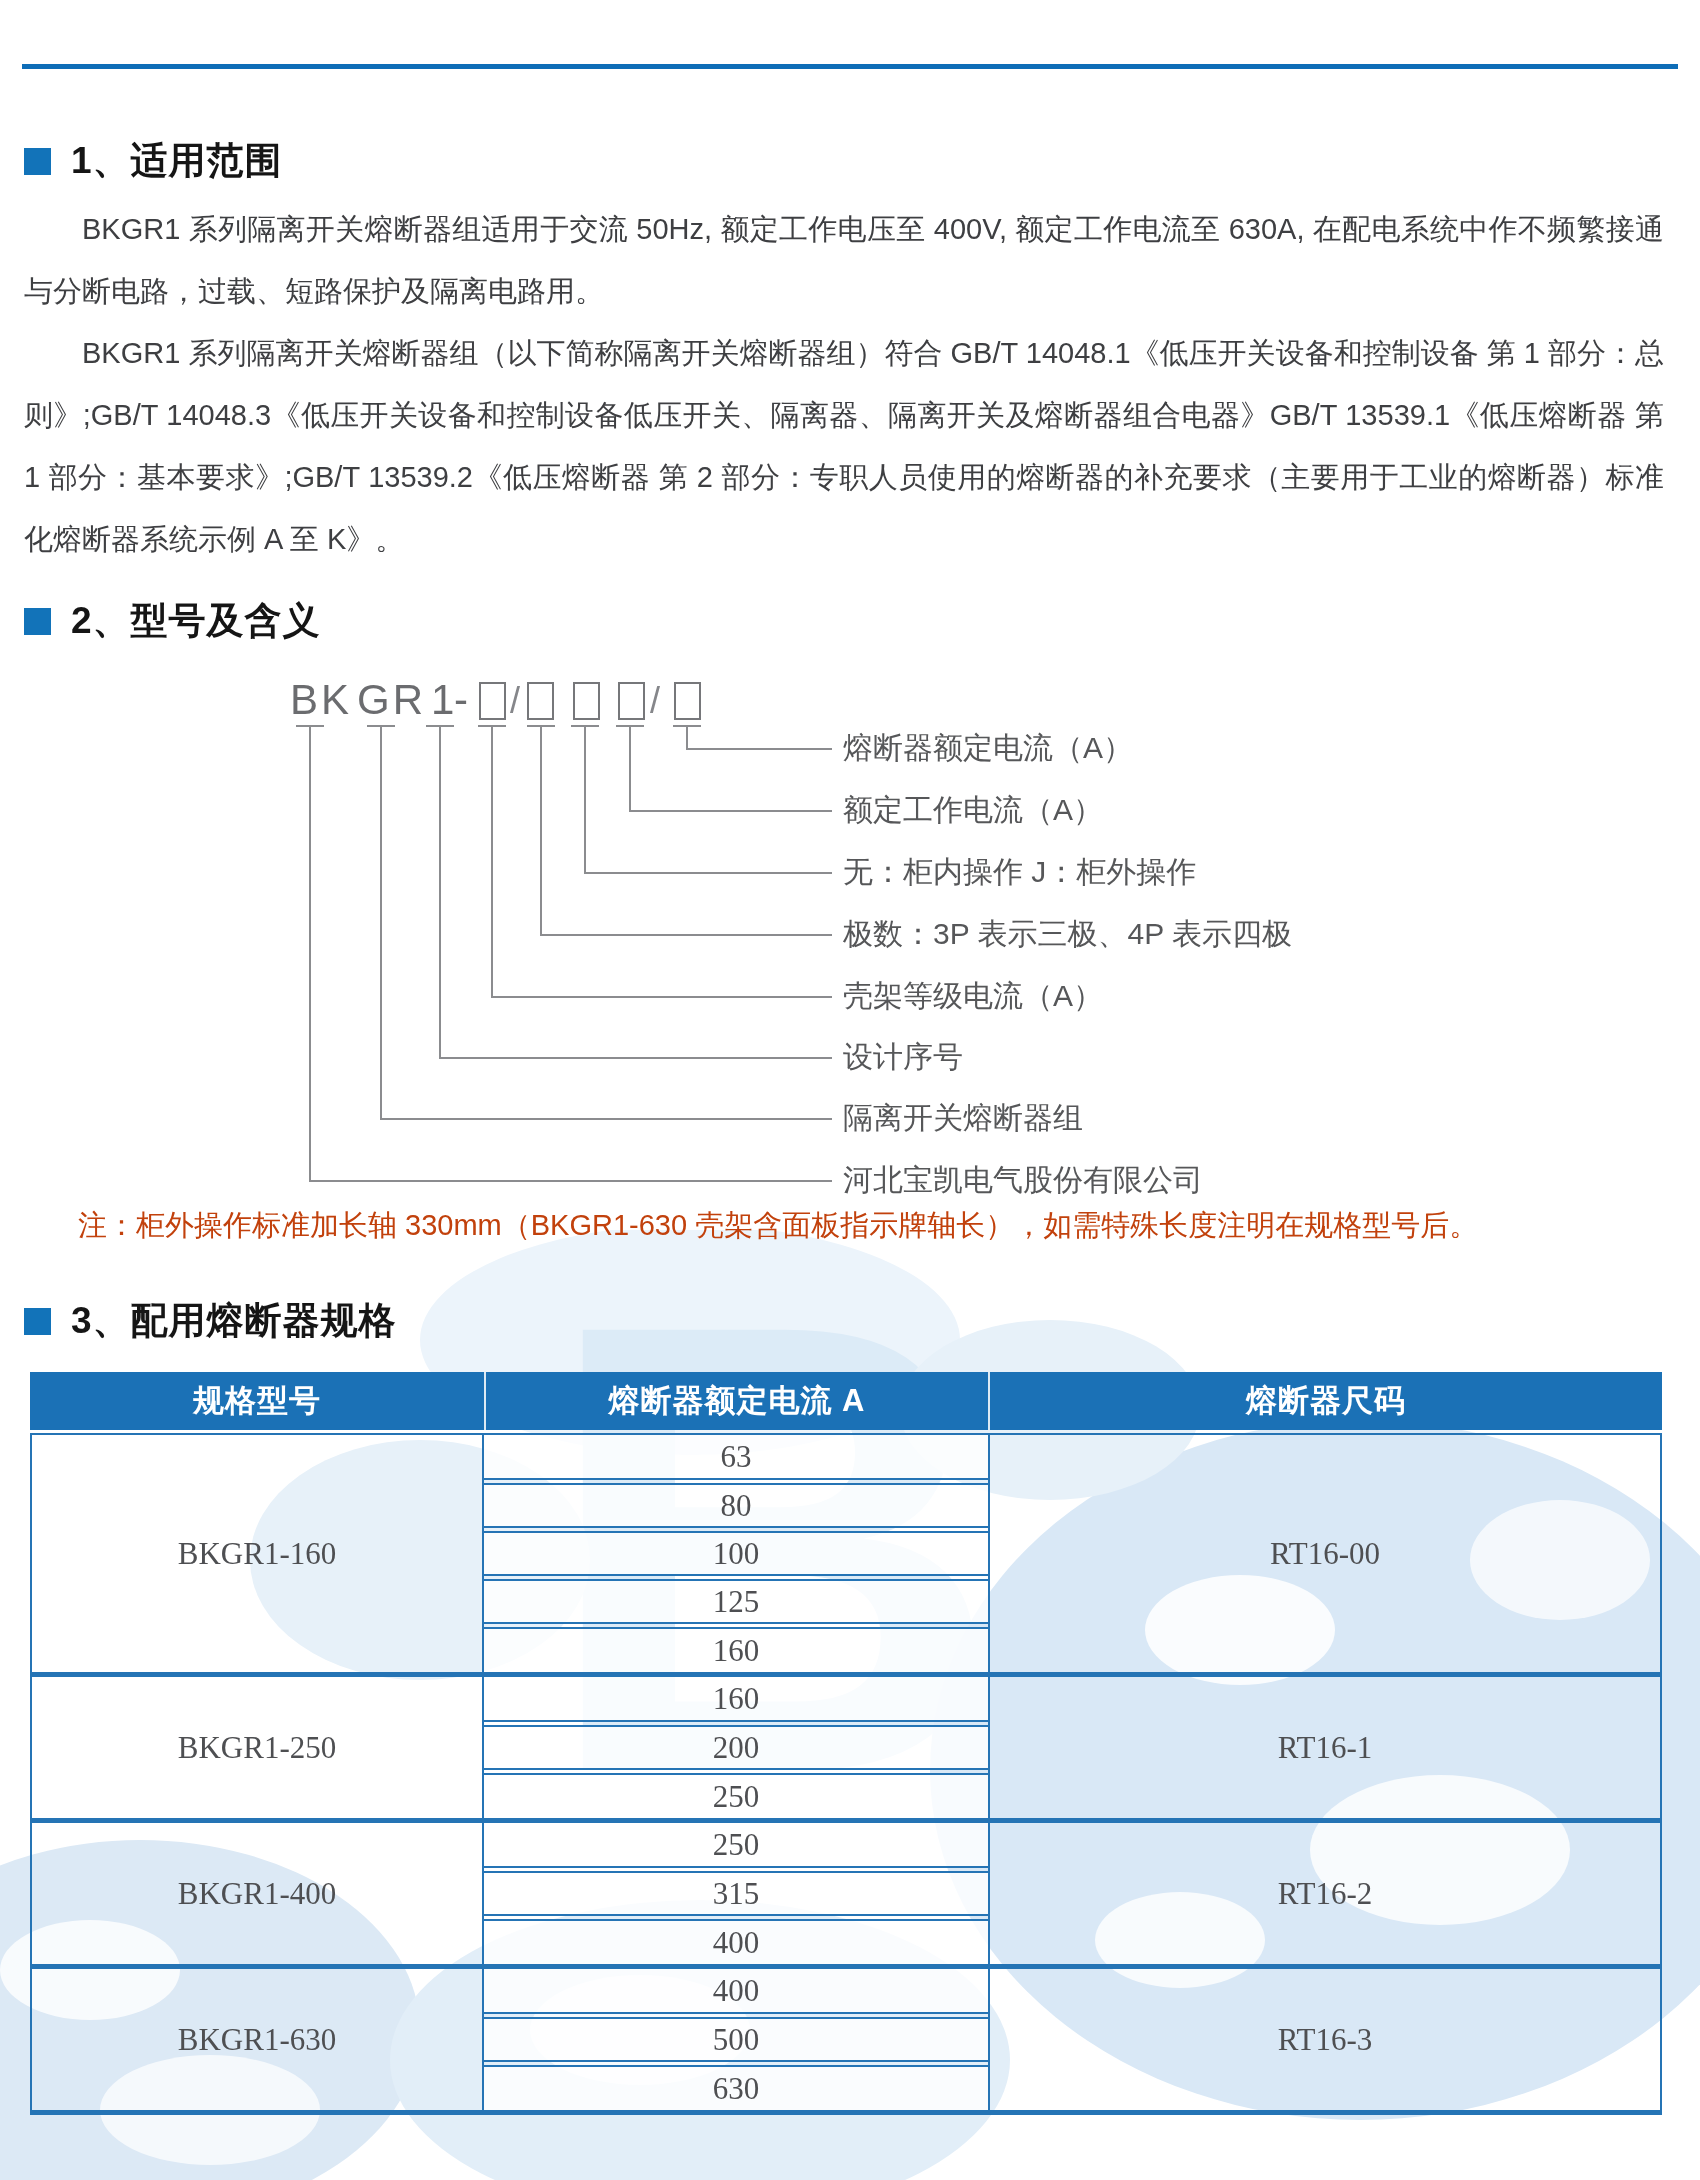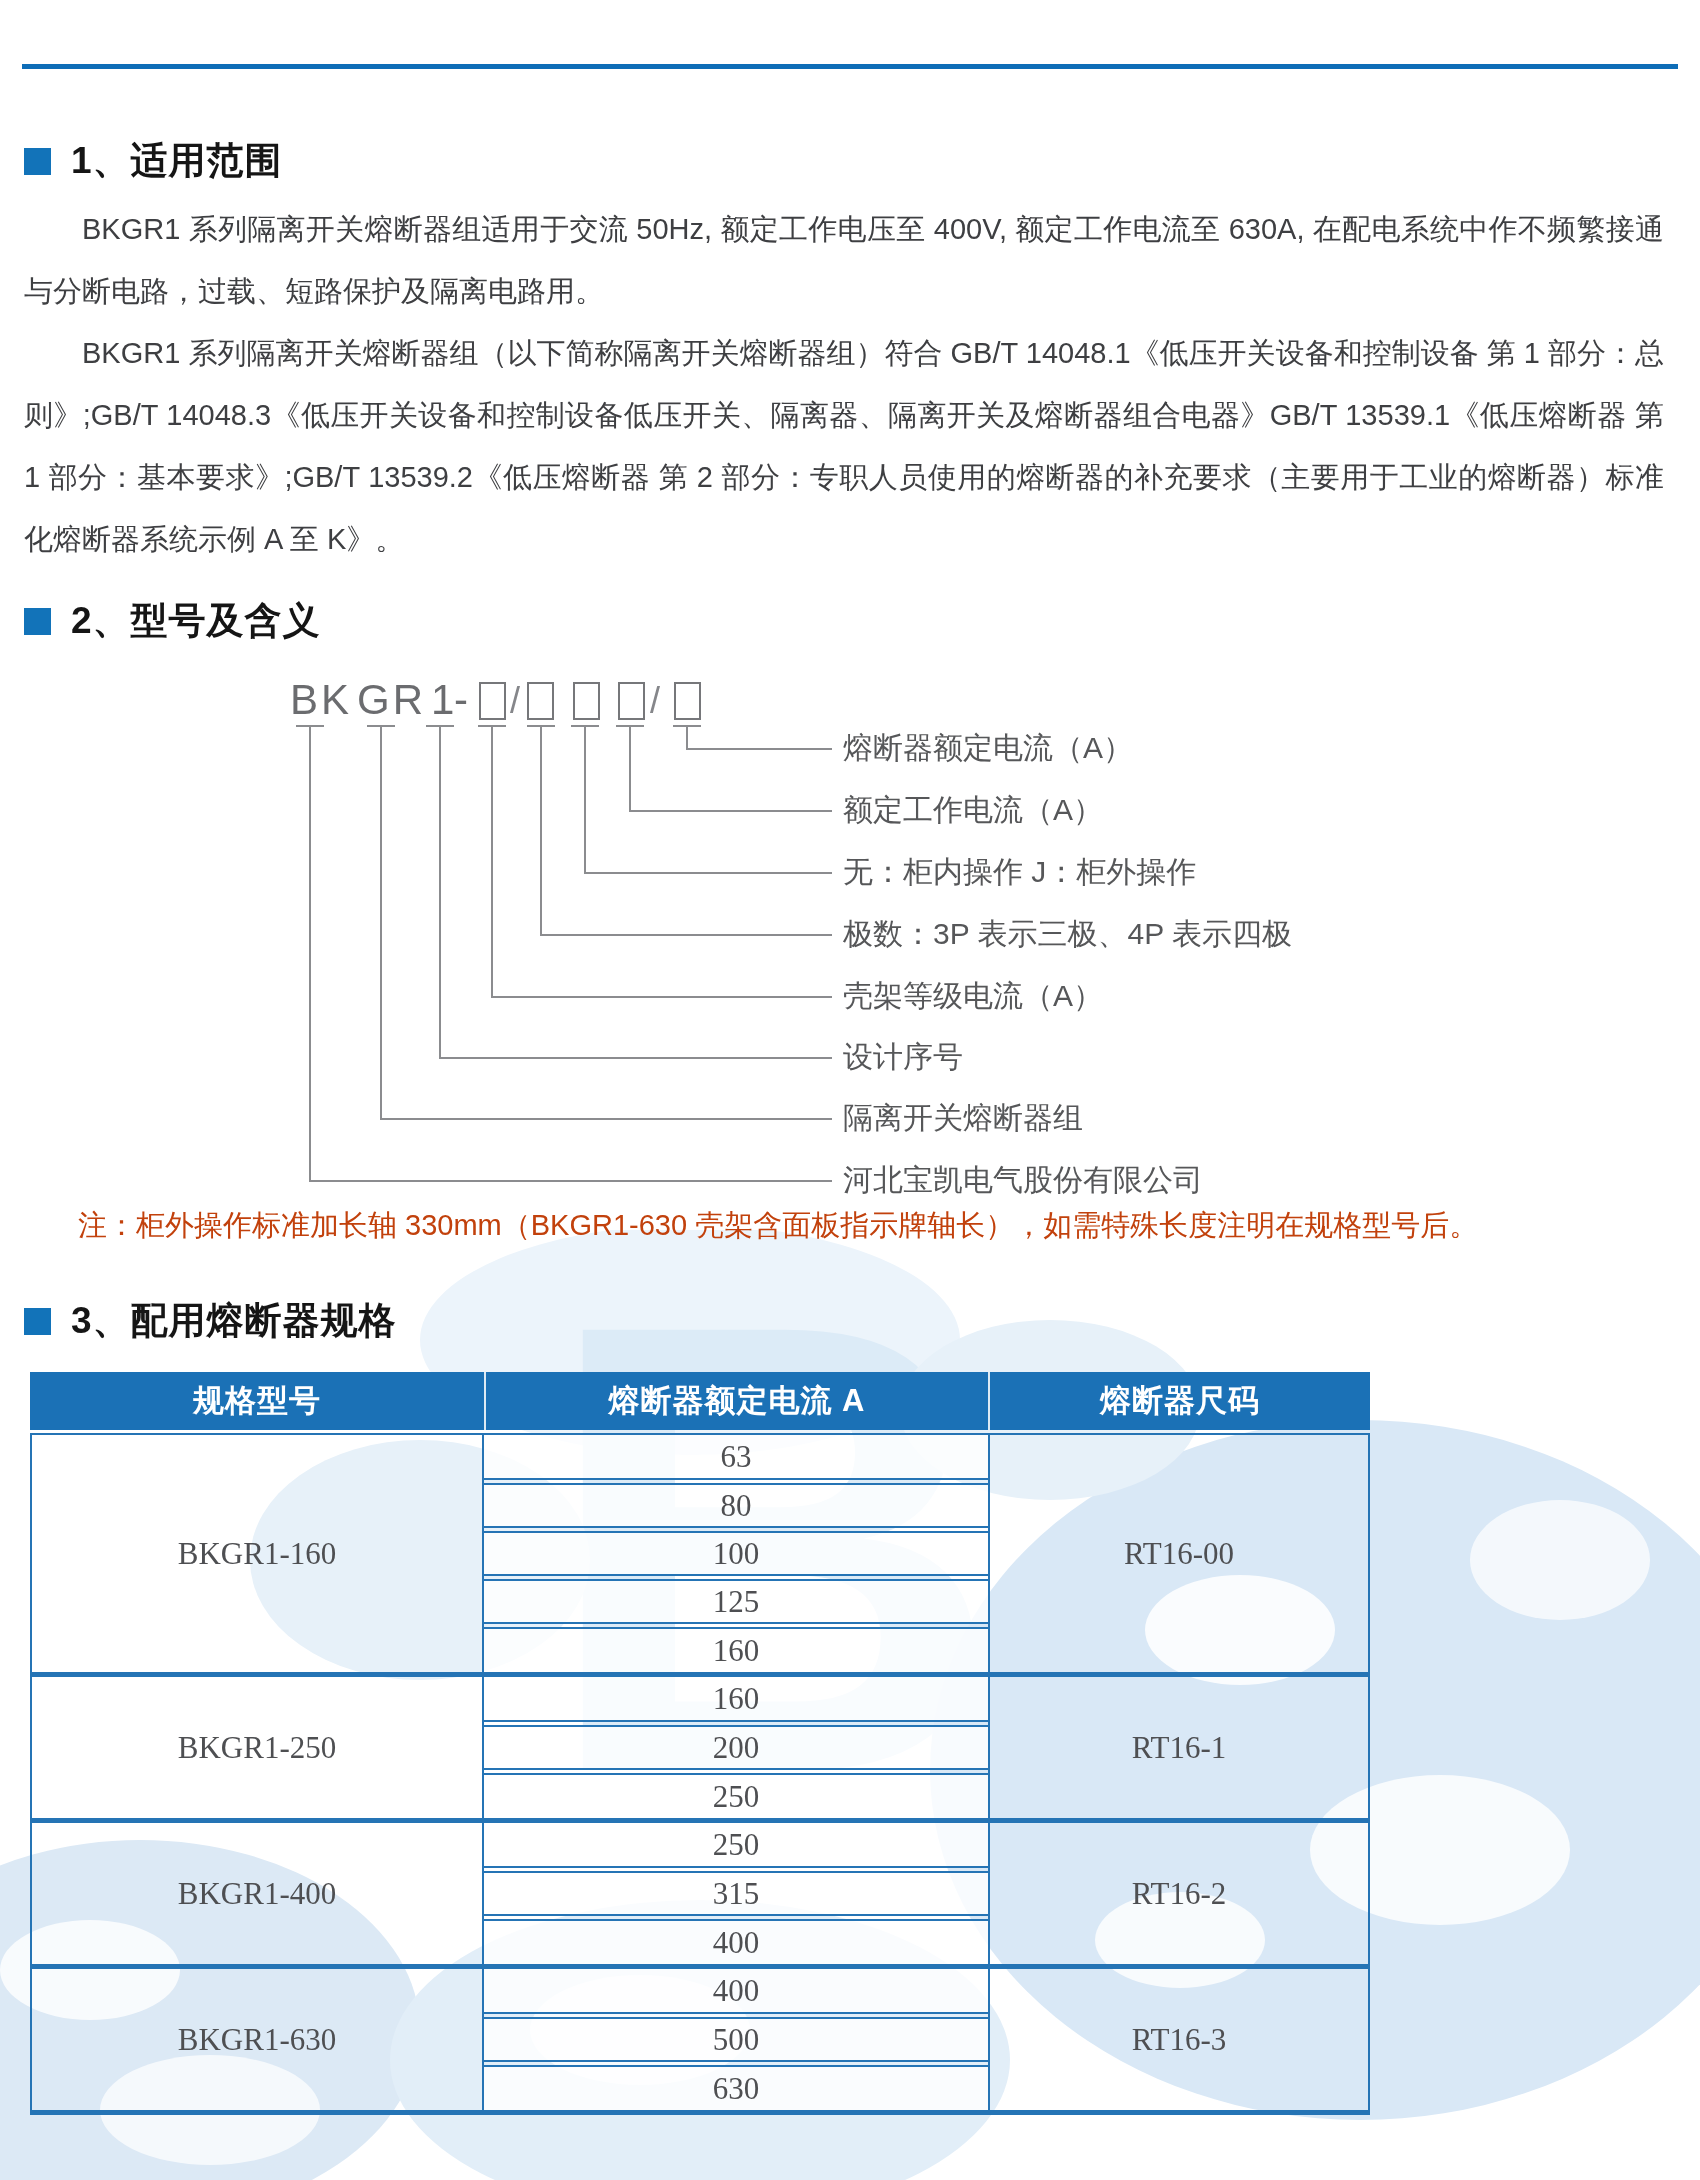--- a/index.html
+++ b/index.html
@@ -39,21 +39,21 @@
   .code-box { position:absolute; top:682px; width:27px; height:38px; border:2px solid #76777a; z-index:4; }
   .code-slash { position:absolute; top:680px; font-size:36px; color:#85868a; z-index:4; }
   .mean-label { position:absolute; font-size:30px; color:#565759; white-space:nowrap; z-index:4; }
   .note-line {
     position:absolute; left:78px; top:1206px; width:1590px; z-index:3;
     font-size:29px; color:#c2410c;
   }
   
   .watermark { position:absolute; left:0; top:1230px; z-index:0; }
   
-  .fuse-table { position:absolute; left:30px; top:1372px; width:1340px; z-index:2; }
+  .fuse-table { position:absolute; left:30px; top:1372px; width:1632px; z-index:2; }
   .thead { display:flex; height:58px; background:#1b71b6; }
   .th {
     display:flex; align-items:center; justify-content:center;
     color:#ffffff; font-size:31px; font-weight:bold; letter-spacing:1px;
   }
   .th-1 { width:454px; }
   .th-2 { width:506px; border-left:2px solid rgba(255,255,255,.85); border-right:2px solid rgba(255,255,255,.85); }
   .th-3 { flex:1;text-align:right; }
   .tbody { margin-top:3px; border:2px solid #2574b5; border-bottom-width:5px; }
   .group { display:flex; }

